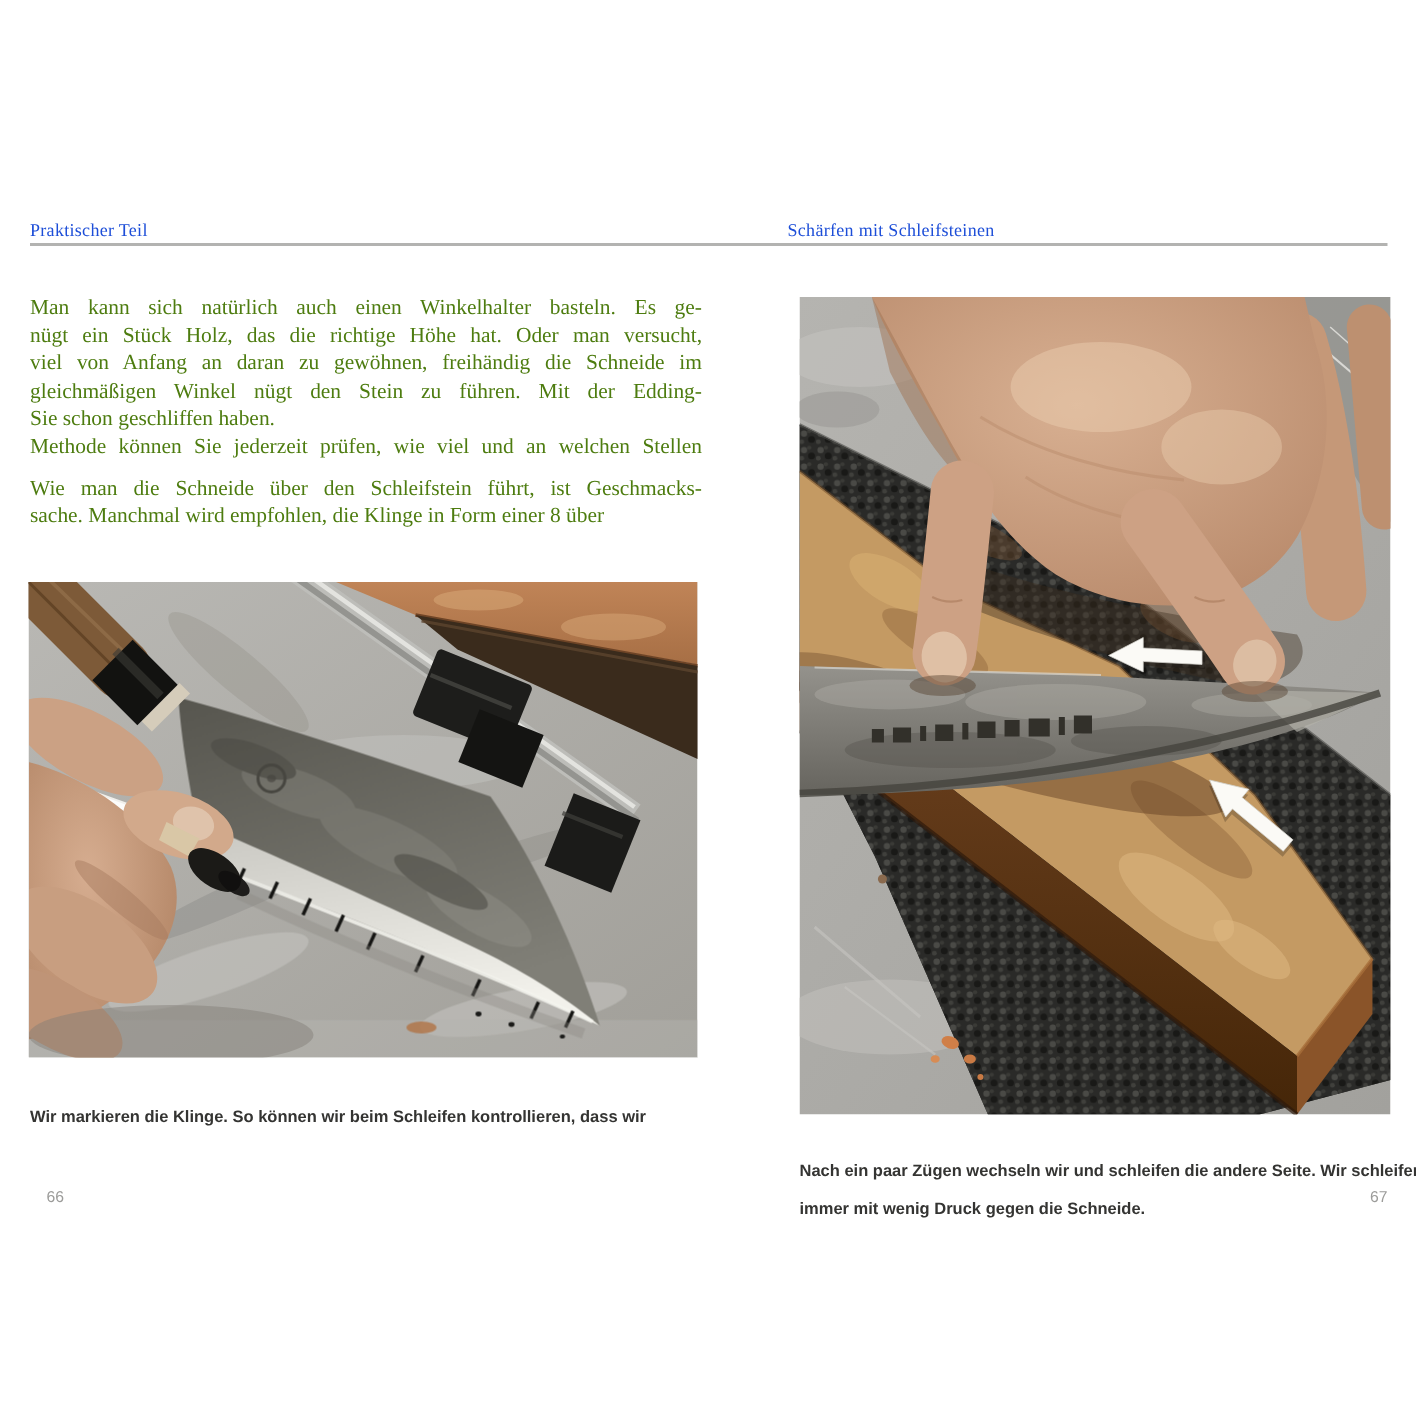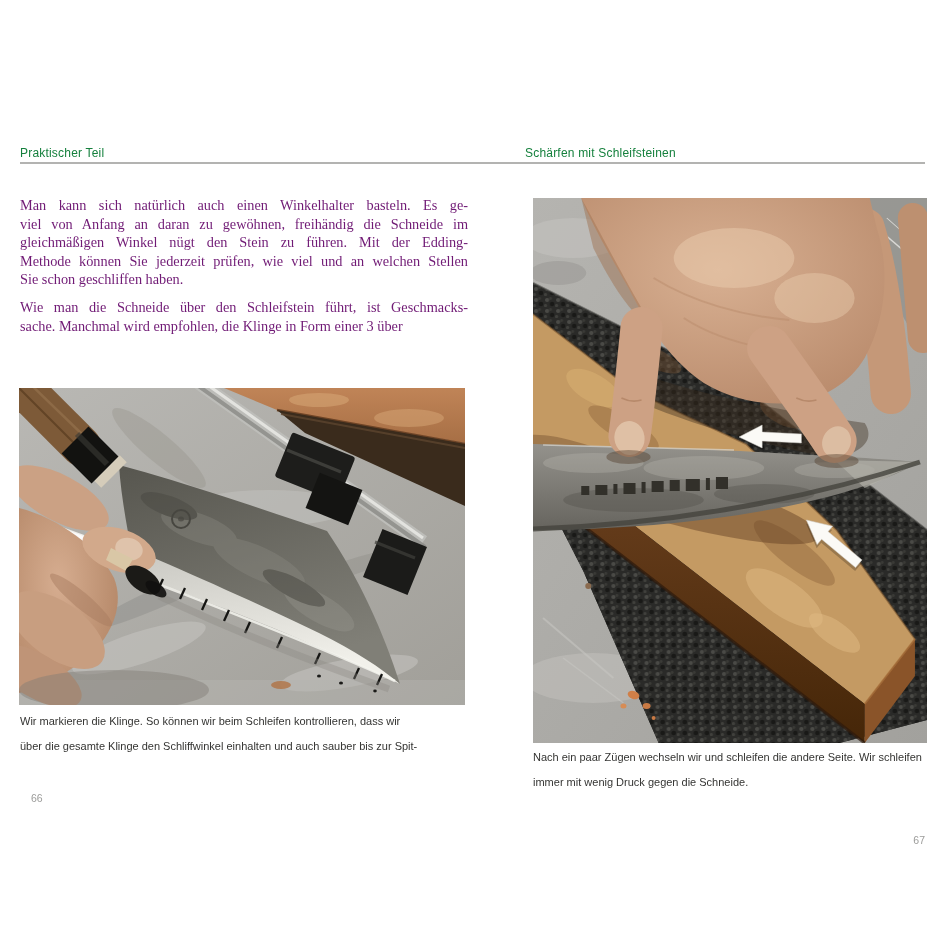--- a/index.html
+++ b/index.html
@@ -1,56 +1,57 @@
 <!DOCTYPE html>
 <html><head>
 <meta charset="utf-8">
 <style>
   html,body{margin:0;padding:0;background:#ffffff;}
   .page{position:relative;width:944px;height:944px;background:#ffffff;overflow:hidden;
         font-family:"Liberation Sans",sans-serif;}
-  .running-head{position:absolute;top:146px;font-size:12px;color:#15803d;letter-spacing:.2px;}
+  .running-head{position:absolute;top:146px;font-size:12px;color:#1d4ed8;letter-spacing:.2px;font-family:Liberation Serif, serif;}
   .rh-left{left:20px;width:450px;text-align:left;}
   .rh-right{left:525px;width:400px;text-align:left;}
   .head-rule{position:absolute;top:162px;left:20px;width:905px;height:2px;background:#b3b3b1;}
   .body-text{position:absolute;top:196px;left:20px;width:448px;
-             font-family:"Liberation Serif",serif;font-size:14.3px;color:#701a75;}
+             font-family:"Liberation Serif",serif;font-size:14.3px;color:#4d7c0f;}
   .bl{height:18.6px;line-height:18.6px;white-space:normal;}
   .j{text-align:justify;text-align-last:justify;}
   .para2{margin-top:9px;font-family:Liberation Serif, serif;}
   .photo{position:absolute;display:block;}
   .photo svg{display:block;}
-  .caption{position:absolute;font-weight:normal;font-size:11px;color:#343432;}
+  .caption{position:absolute;font-weight:bold;font-size:11px;color:#343432;margin-top:24px;}
   .cap-line{height:25px;line-height:25px;white-space:nowrap;}
   .cap-left{top:709px;left:20px;width:452px;}
   .cap-right{top:745px;left:533px;width:402px;}
   .pagenum{position:absolute;top:792px;font-size:10.5px;color:#9c9c9a;}
   .pn-left{left:20px;padding-left:11px;}
-  .pn-right{left:525px;width:400px;text-align:right;margin-top:42px;}
+  .pn-right{left:525px;width:400px;text-align:right;}
 </style>
 </head>
 <body>
 
 <div class="page">
 
   <div class="running-head rh-left">Praktischer Teil</div>
   <div class="running-head rh-right">Schärfen mit Schleifsteinen</div>
   <div class="head-rule"></div>
 
   <div class="body-text">
     <div class="para">
       <div class="bl j">Man kann sich natürlich auch einen Winkelhalter basteln. Es ge-</div>
+      <div class="bl j">nügt ein Stück Holz, das die richtige Höhe hat. Oder man versucht,</div>
       <div class="bl j">viel von Anfang an daran zu gewöhnen, freihändig die Schneide im</div>
       <div class="bl j">gleichmäßigen Winkel nügt den Stein zu führen. Mit der Edding-</div>
+      <div class="bl">Sie schon geschliffen haben.</div>
       <div class="bl j">Methode können Sie jederzeit prüfen, wie viel und an welchen Stellen</div>
-      <div class="bl">Sie schon geschliffen haben.</div>
     </div>
     <div class="para para2">
       <div class="bl j">Wie man die Schneide über den Schleifstein führt, ist Geschmacks-</div>
-      <div class="bl">sache. Manchmal wird empfohlen, die Klinge in Form einer 3 über</div>
+      <div class="bl">sache. Manchmal wird empfohlen, die Klinge in Form einer 8 über</div>
     </div>
   </div>
 
   <div class="photo" style="left:19px;top:388px;width:446px;height:317px;">
   <svg width="446" height="317" viewBox="0 0 446 317" xmlns="http://www.w3.org/2000/svg">
     <defs>
       <linearGradient id="Lbg" x1="0" y1="0" x2="1" y2="1">
         <stop offset="0" stop-color="#b9b8b4"></stop>
             <stop offset="1" stop-color="#a19f99"></stop>
       </linearGradient>
@@ -175,21 +176,20 @@
         <ellipse cx="124" cy="192" rx="20" ry="11" fill="#1b1a17" transform="rotate(35 124 192)"></ellipse>
         <ellipse cx="137" cy="201" rx="12" ry="6" fill="#11100e" opacity="0.9" transform="rotate(35 137 201)"></ellipse>
       </g>
       <ellipse cx="95" cy="302" rx="95" ry="20" fill="#807d76" opacity="0.45"></ellipse>
     </g>
   </svg>
   </div>
 
   <div class="caption cap-left">
     <div class="cap-line">Wir markieren die Klinge. So können wir beim Schleifen kontrollieren, dass wir</div>
-    <div class="cap-line">über die gesamte Klinge den Schliffwinkel einhalten und auch sauber bis zur Spit-</div>
   </div>
   <div class="pagenum pn-left">66</div>
 
   <div class="photo" style="left:533px;top:198px;width:394px;height:545px;">
   <svg width="394" height="545" viewBox="0 0 392 545" preserveAspectRatio="none" xmlns="http://www.w3.org/2000/svg">
     <defs>
       <linearGradient id="Rbg" x1="0" y1="0" x2="1" y2="1">
         <stop offset="0" stop-color="#b5b4b0"></stop>
             <stop offset="1" stop-color="#a2a19d"></stop>
       </linearGradient>

